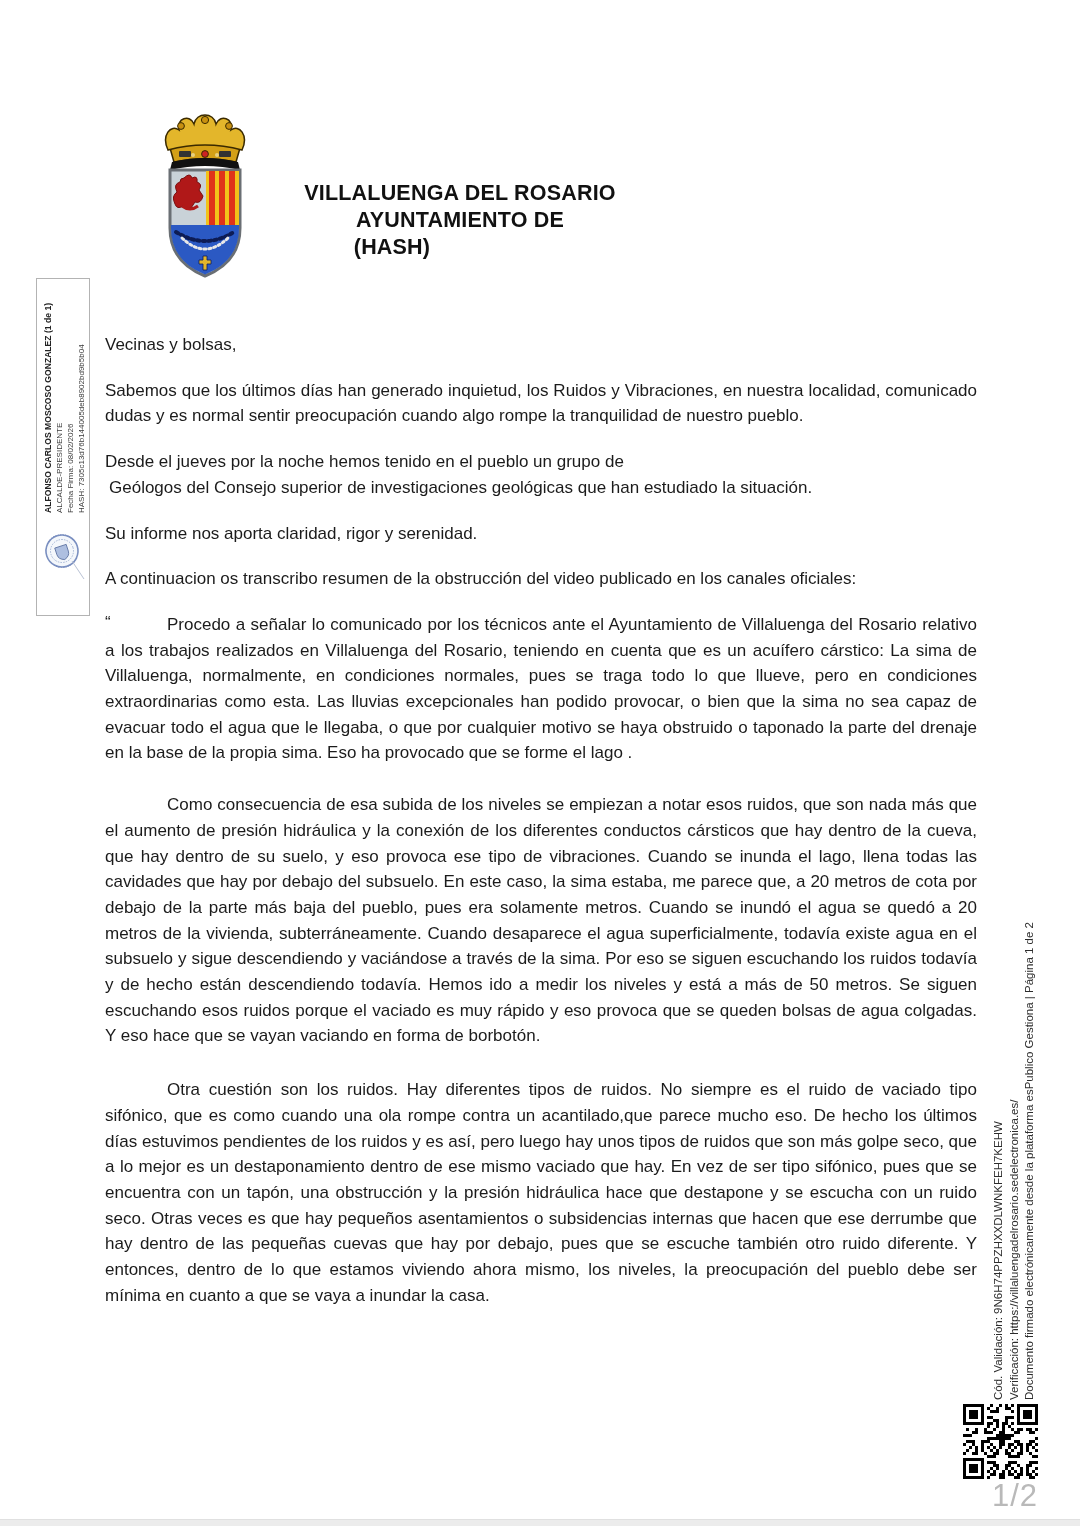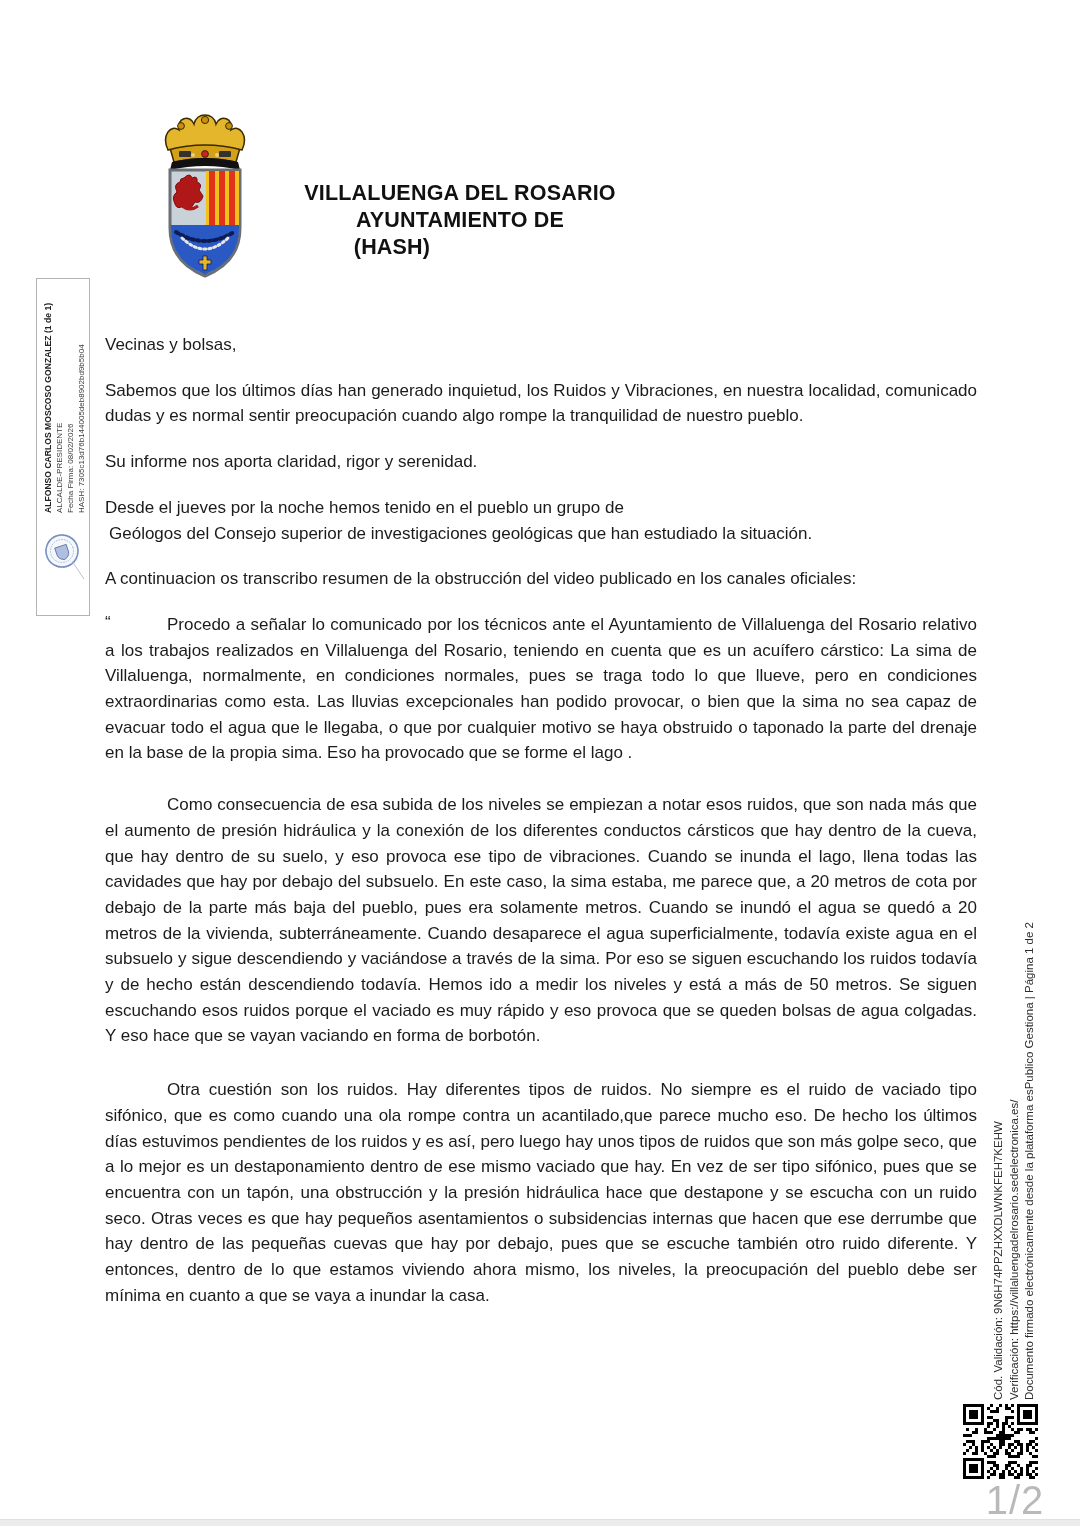--- a/index.html
+++ b/index.html
@@ -42,21 +42,21 @@
   .side-note{
     position:absolute;left:991px;top:893px;width:48px;height:507px;
     writing-mode:vertical-rl;transform:rotate(180deg);
     font-size:11.5px;line-height:15.5px;color:#2c2c2c;white-space:nowrap;
   }
   
   .qr{position:absolute;left:963px;top:1404px;width:75px;height:75px;background:#fff;}
   .qr-cell{position:absolute;background:#000;}
   .page-indicator{
     position:absolute;left:960px;top:1478px;width:110px;text-align:center;
-    font-size:40px;color:#b9b9b9;letter-spacing:1px;
+    font-size:31px;color:#b9b9b9;letter-spacing:1px;
   }
   .page-edge{position:absolute;left:0;bottom:0;width:1080px;height:6px;background:#ececec;border-top:1px solid #e0e0e0;}
 </style>
 </head>
 <body>
 
 <svg class="coat" viewBox="0 0 118 182" aria-hidden="true">
 
   <g>
     <path d="M24 38 Q59 28 94 38 L90 52 Q59 45 28 52 Z" fill="#d4a017" stroke="#3a2a00" stroke-width="1.5"></path>
@@ -110,25 +110,25 @@
       <path d="M8 9 a16 16 0 0 1 24 0" fill="none" stroke="#7a8fc0" stroke-width="1" stroke-dasharray="1 1.4"></path>
       <path d="M8 31 a16 16 0 0 0 24 0" fill="none" stroke="#7a8fc0" stroke-width="1" stroke-dasharray="1 1.4"></path>
     </g>
     <line x1="30" y1="30" x2="42" y2="48" stroke="#b9c2d4" stroke-width="1"></line>
   </svg>
 </div>
 
 <div class="content">
   <p class="line-broken">Vecinas y bolsas,</p>
   <p>Sabemos que los últimos días han generado inquietud, los Ruidos y Vibraciones, en nuestra localidad, comunicado dudas y es normal sentir preocupación cuando algo rompe la tranquilidad de nuestro pueblo.</p>
-  <p class="line-broken">Su informe nos aporta claridad, rigor y serenidad.</p>
   <p class="line-broken">
     <span>Desde el jueves por la noche hemos tenido en el pueblo un grupo de</span><br>
     <span style="padding-left:4px;">Geólogos del Consejo superior de investigaciones geológicas que han estudiado la situación.</span>
   </p>
+  <p class="line-broken">Su informe nos aporta claridad, rigor y serenidad.</p>
   <p>A continuacion os transcribo resumen de la obstrucción del video publicado en los canales oficiales:</p>
   <p class="quote-para">
     <span class="quote-mark">“</span>
     <span>Procedo a señalar lo comunicado por los técnicos ante el Ayuntamiento de Villaluenga del Rosario relativo a los trabajos realizados en Villaluenga del Rosario, teniendo en cuenta  que es un acuífero cárstico: La sima de Villaluenga, normalmente, en condiciones normales, pues se traga todo lo que llueve, pero en condiciones extraordinarias como esta. Las lluvias excepcionales han podido provocar, o bien que la sima no sea capaz de evacuar todo el agua que le llegaba, o que por cualquier motivo se haya obstruido o taponado la parte del drenaje en la base de la propia sima. Eso ha provocado que se forme el lago .</span>
   </p>
   <p class="indent p-como">Como consecuencia de esa subida de los niveles se empiezan a notar esos ruidos, que son nada más que el aumento de presión hidráulica y la conexión de los diferentes conductos cársticos que hay dentro de la cueva, que hay dentro de su suelo, y eso provoca ese tipo de vibraciones. Cuando se inunda el lago, llena todas las cavidades que hay por debajo del subsuelo. En este caso, la sima estaba, me parece que, a 20 metros de cota por debajo de la parte más baja del pueblo, pues era solamente metros. Cuando se inundó el agua se quedó a 20 metros de la vivienda, subterráneamente. Cuando desaparece el agua superficialmente, todavía existe agua en el subsuelo y sigue descendiendo y vaciándose a través de la sima. Por eso se siguen escuchando los ruidos todavía y de hecho están descendiendo todavía.  Hemos ido a medir los niveles y está a más de 50 metros. Se siguen escuchando esos ruidos porque el vaciado es muy rápido y eso provoca que se queden bolsas de agua colgadas. Y eso hace que se vayan vaciando en forma de borbotón.</p>
   <p class="indent">Otra cuestión son los ruidos. Hay diferentes tipos de ruidos. No siempre es el ruido de vaciado tipo sifónico, que es como cuando una ola rompe contra un acantilado,que parece mucho eso. De hecho los últimos días estuvimos  pendientes de los ruidos y es así, pero luego hay unos tipos de ruidos que son más golpe seco, que a lo mejor es un destaponamiento dentro de ese mismo vaciado que hay. En vez de ser tipo sifónico, pues que se encuentra con un tapón, una obstrucción y la presión hidráulica hace que destapone y se escucha con un ruido seco. Otras veces es que hay pequeños asentamientos o subsidencias internas que hacen que ese derrumbe que hay dentro de las pequeñas cuevas que hay por debajo, pues que se escuche también otro ruido diferente. Y entonces, dentro de lo que estamos viviendo ahora mismo, los niveles, la preocupación del pueblo debe ser mínima en cuanto a que se vaya a inundar la casa.</p>
 </div>
 
 <div class="side-note">

